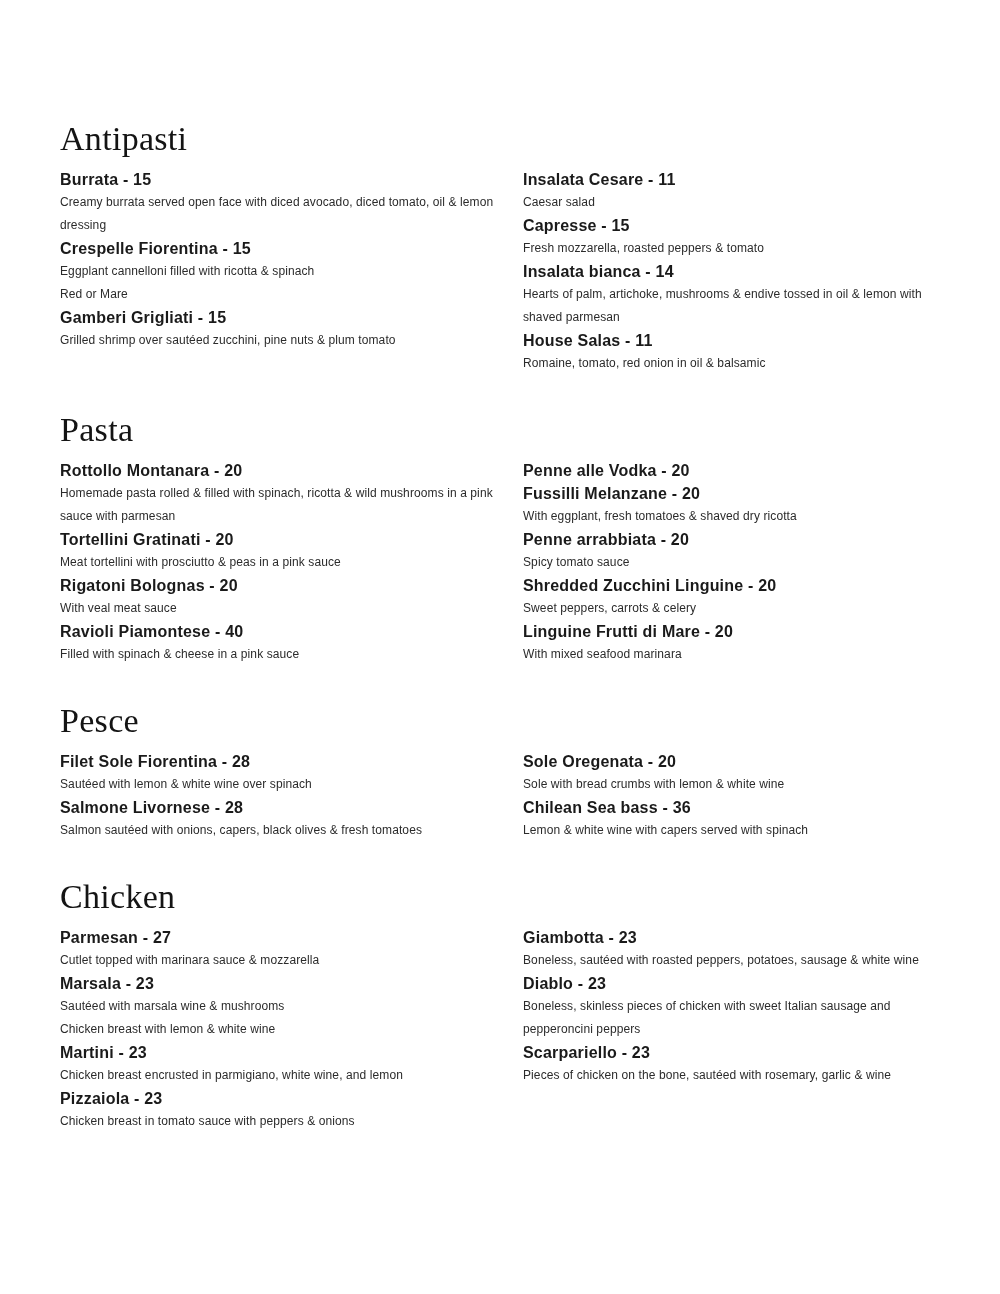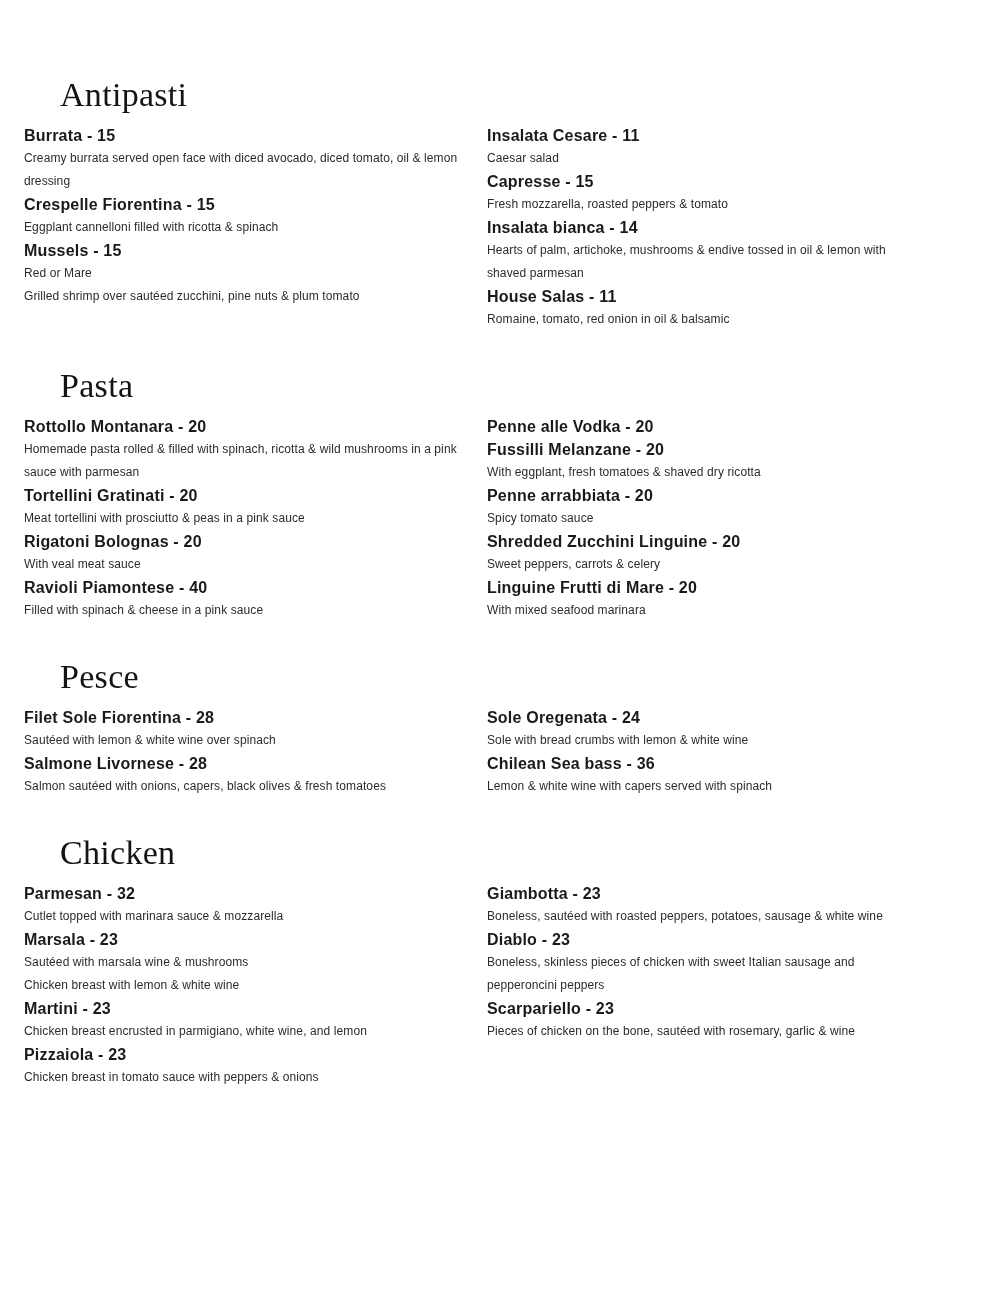--- a/index.html
+++ b/index.html
@@ -8,32 +8,33 @@
     width: 1000px;
     height: 1294px;
     font-family: "Liberation Sans", sans-serif;
     color: #222222;
     overflow: hidden;
     position: relative;
   }
   .page {
     padding: 78px 60px 0 60px;
     width: 928px;
+    margin-top: 44px;
   }
   .section + .section { margin-top: 38px; }
   .section-title {
     font-family: "Liberation Serif", serif;
     font-weight: 400;
     font-size: 34px;
     line-height: 1.0;
     color: #141414;
     margin-bottom: 12px;
     letter-spacing: 0.3px;
   }
-  .cols { display: flex; align-items: flex-start; justify-content: center; }
+  .cols { display: flex; align-items: flex-start; }
   .col { display: block; }
   .col-left  { width: 434px; margin-right: 29px; flex: none; }
   .col-right { width: 417px; flex: none; }
   .item .name {
     font-weight: 700;
     font-size: 16px;
     line-height: 23px;
     color: #1a1a1a;
     letter-spacing: 0.2px;
   }
@@ -56,24 +57,24 @@
       <div class="col col-left">
         <div class="item">
           <p class="name">Burrata - 15</p>
           <p class="desc">Creamy burrata served open face with diced avocado, diced tomato, oil &amp; lemon dressing</p>
         </div>
         <div class="item">
           <p class="name">Crespelle Fiorentina - 15</p>
           <p class="desc">Eggplant cannelloni filled with ricotta &amp; spinach</p>
         </div>
         <div class="item">
-          <p class="name">Mussels - 15</p>
           <p class="desc">Red or Mare</p>
         </div>
         <div class="item">
+          <p class="name">Gamberi Grigliati - 15</p>
           <p class="desc">Grilled shrimp over sautéed zucchini, pine nuts &amp; plum tomato</p>
         </div>
       </div>
       <div class="col col-right">
         <div class="item">
           <p class="name">Insalata Cesare - 11</p>
           <p class="desc">Caesar salad</p>
         </div>
         <div class="item">
           <p class="name">Capresse - 15</p>
@@ -145,37 +146,37 @@
           <p class="name">Filet Sole Fiorentina - 28</p>
           <p class="desc">Sautéed with lemon &amp; white wine over spinach</p>
         </div>
         <div class="item">
           <p class="name">Salmone Livornese - 28</p>
           <p class="desc">Salmon sautéed with onions, capers, black olives &amp; fresh tomatoes</p>
         </div>
       </div>
       <div class="col col-right">
         <div class="item">
-          <p class="name">Sole Oregenata - 24</p>
+          <p class="name">Sole Oregenata - 20</p>
           <p class="desc">Sole with bread crumbs with lemon &amp; white wine</p>
         </div>
         <div class="item">
           <p class="name">Chilean Sea bass - 36</p>
           <p class="desc">Lemon &amp; white wine with capers served with spinach</p>
         </div>
       </div>
     </div>
   </div>
 
   <div class="section">
     <h2 class="section-title">Chicken</h2>
     <div class="cols">
       <div class="col col-left">
         <div class="item">
-          <p class="name">Parmesan - 32</p>
+          <p class="name">Parmesan - 27</p>
           <p class="desc">Cutlet topped with marinara sauce &amp; mozzarella</p>
         </div>
         <div class="item">
           <p class="name">Marsala - 23</p>
           <p class="desc">Sautéed with marsala wine &amp; mushrooms</p>
         </div>
         <div class="item">
           <p class="desc">Chicken breast with lemon &amp; white wine</p>
         </div>
         <div class="item">

